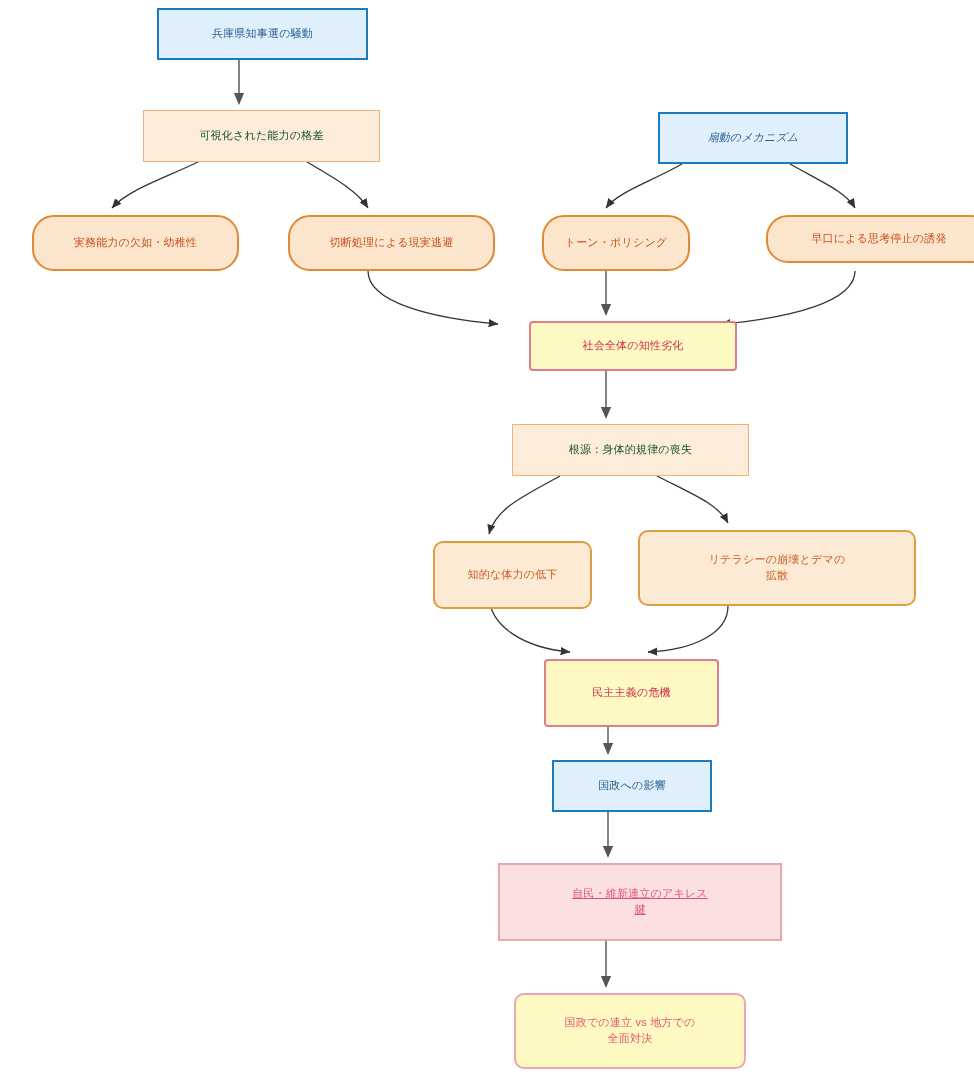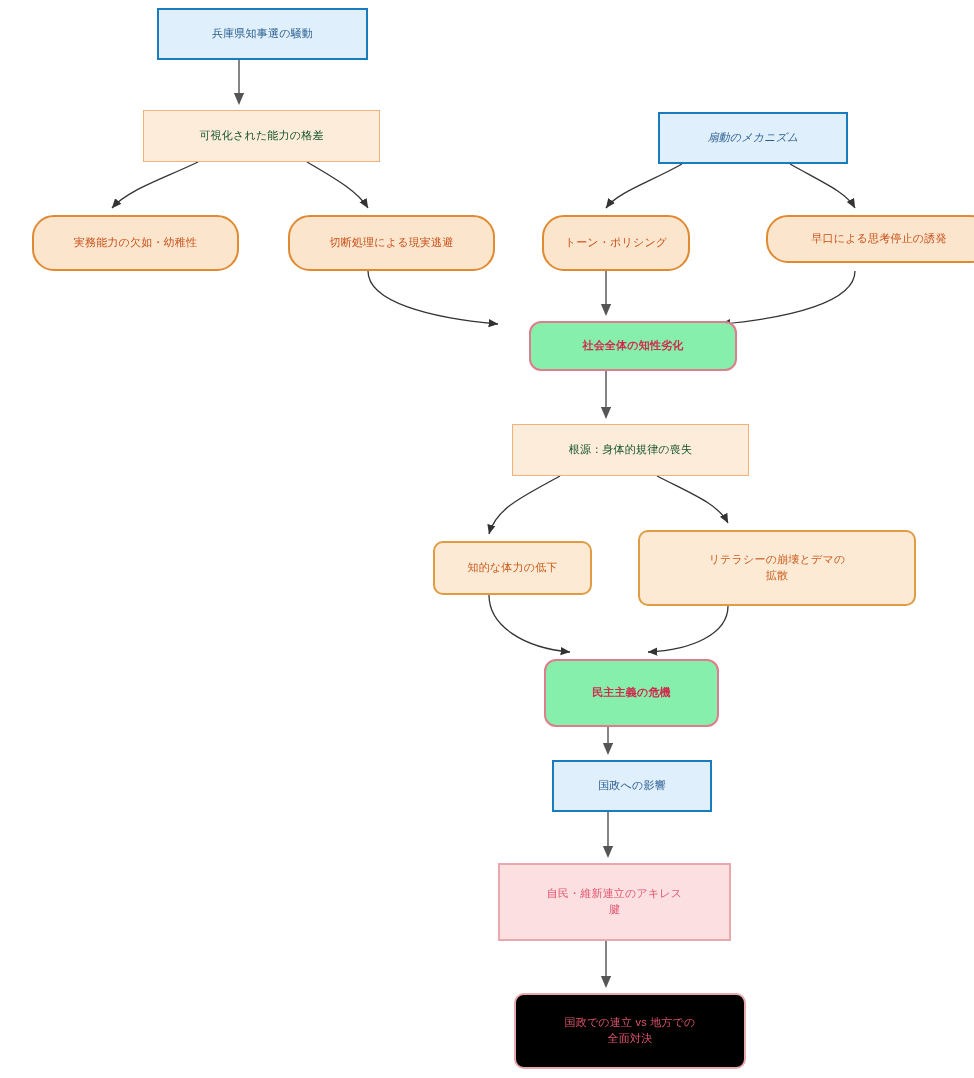--- a/index.html
+++ b/index.html
@@ -63,36 +63,35 @@
   }
   
   .n-orange-rd-lt {
     background: #fcead4;
     border: 2px solid #e09c43;
     color: #c95b1e;
     border-radius: 10px;
   }
   
   .n-pink-sq {
-    background: #86efac;
+    background: #fef9c3;
     border: 2px solid #de7d8c;
     color: #cf2b4e;
-    border-radius: 12px;
-    font-weight: bold;
+    border-radius: 4px;
   }
   
   .n-pink-sq-lt {
     background: #fbdfe1;
     border: 2px solid #e9a7ae;
     color: #e0556e;
     border-radius: 0;
   }
   
   .n-pink-rd-lt {
-    background: #000000;
+    background: #fef9c3;
     border: 2px solid #e9a7ae;
     color: #e0556e;
     border-radius: 10px;
   }
   .edge-path {
     fill: none;
     stroke: #333333;
     stroke-width: 1.3;
   }
   .edge-path.straight {
@@ -136,23 +135,23 @@
   <div id="node-layer">
       <div class="node n-blue" style="left: 133px; top: 8px; width: 211px; height: 52px;">兵庫県知事選の騒動</div>
       <div class="node n-orange-sq" style="left: 119px; top: 110px; width: 237px; height: 52px;">可視化された能力の格差</div>
       <div class="node n-orange-rd" style="left: 8px; top: 215px; width: 207px; height: 56px;">実務能力の欠如・幼稚性</div>
       <div class="node n-orange-rd" style="left: 264px; top: 215px; width: 207px; height: 56px;">切断処理による現実逃避</div>
       <div class="node n-blue" style="left: 634px; top: 112px; width: 190px; height: 52px; font-style: italic;">扇動のメカニズム</div>
       <div class="node n-orange-rd" style="left: 518px; top: 215px; width: 148px; height: 56px;">トーン・ポリシング</div>
       <div class="node n-orange-rd" style="left: 742px; top: 215px; width: 226px; height: 48px;">早口による思考停止の誘発</div>
       <div class="node n-pink-sq" style="left: 505px; top: 321px; width: 208px; height: 50px;">社会全体の知性劣化</div>
       <div class="node n-orange-sq" style="left: 488px; top: 424px; width: 237px; height: 52px;">根源：身体的規律の喪失</div>
-      <div class="node n-orange-rd-lt" style="left: 409px; top: 541px; width: 159px; height: 54px;">知的な体力の低下</div>
+      <div class="node n-orange-rd-lt" style="left: 409px; top: 541px; width: 159px; height: 68px;">知的な体力の低下</div>
       <div class="node n-orange-rd-lt" style="left: 614px; top: 530px; width: 278px; height: 76px;">リテラシーの崩壊とデマの
 拡散</div>
       <div class="node n-pink-sq" style="left: 520px; top: 659px; width: 175px; height: 68px;">民主主義の危機</div>
       <div class="node n-blue" style="left: 528px; top: 760px; width: 160px; height: 52px;">国政への影響</div>
-      <div class="node n-pink-sq-lt" style="left: 474px; top: 863px; width: 233px; height: 78px;">自民・維新連立のアキレス
+      <div class="node n-pink-sq-lt" style="left: 474px; top: 863px; width: 284px; height: 78px; text-decoration: underline;">自民・維新連立のアキレス
 腱</div>
       <div class="node n-pink-rd-lt" style="left: 490px; top: 993px; width: 232px; height: 76px;">国政での連立 vs 地方での
 全面対決</div>
     </div>
 </div>
 
 </body></html>

